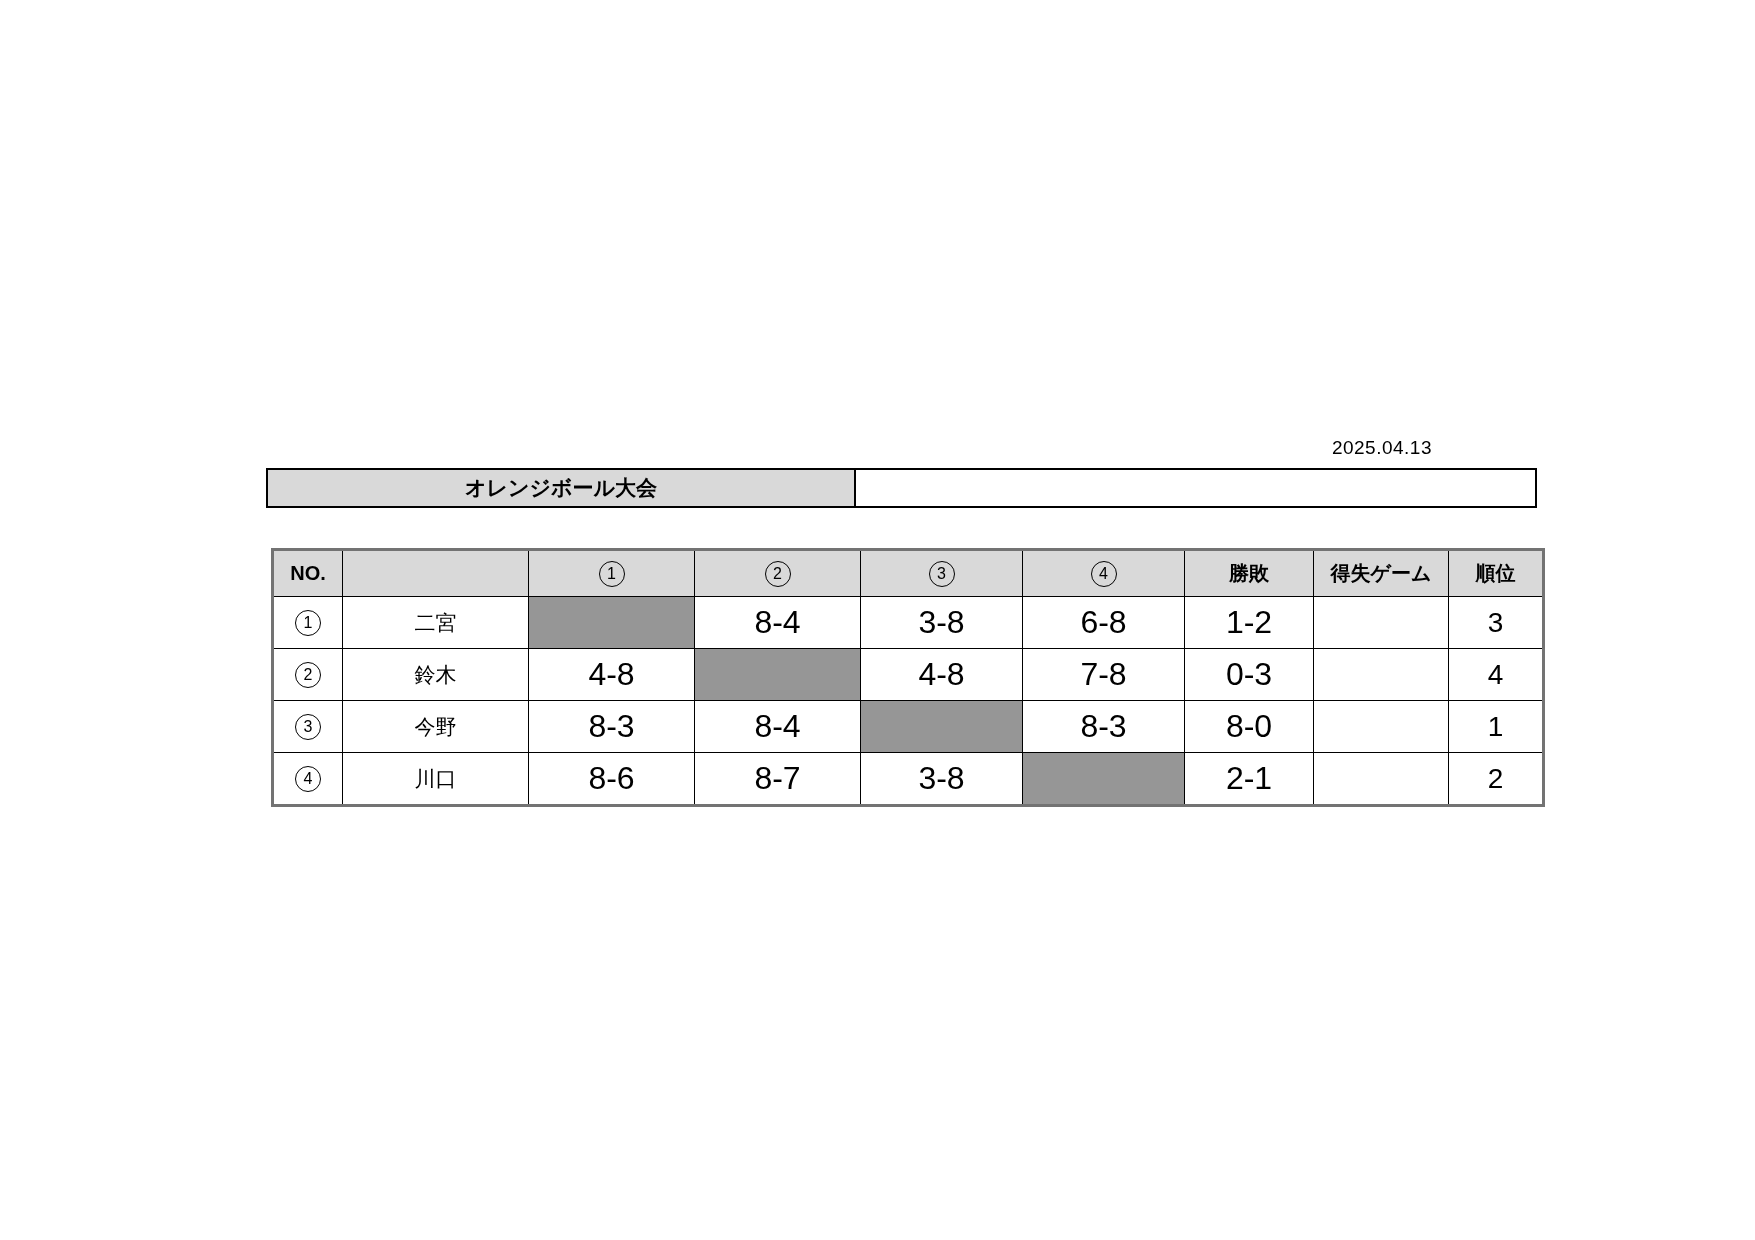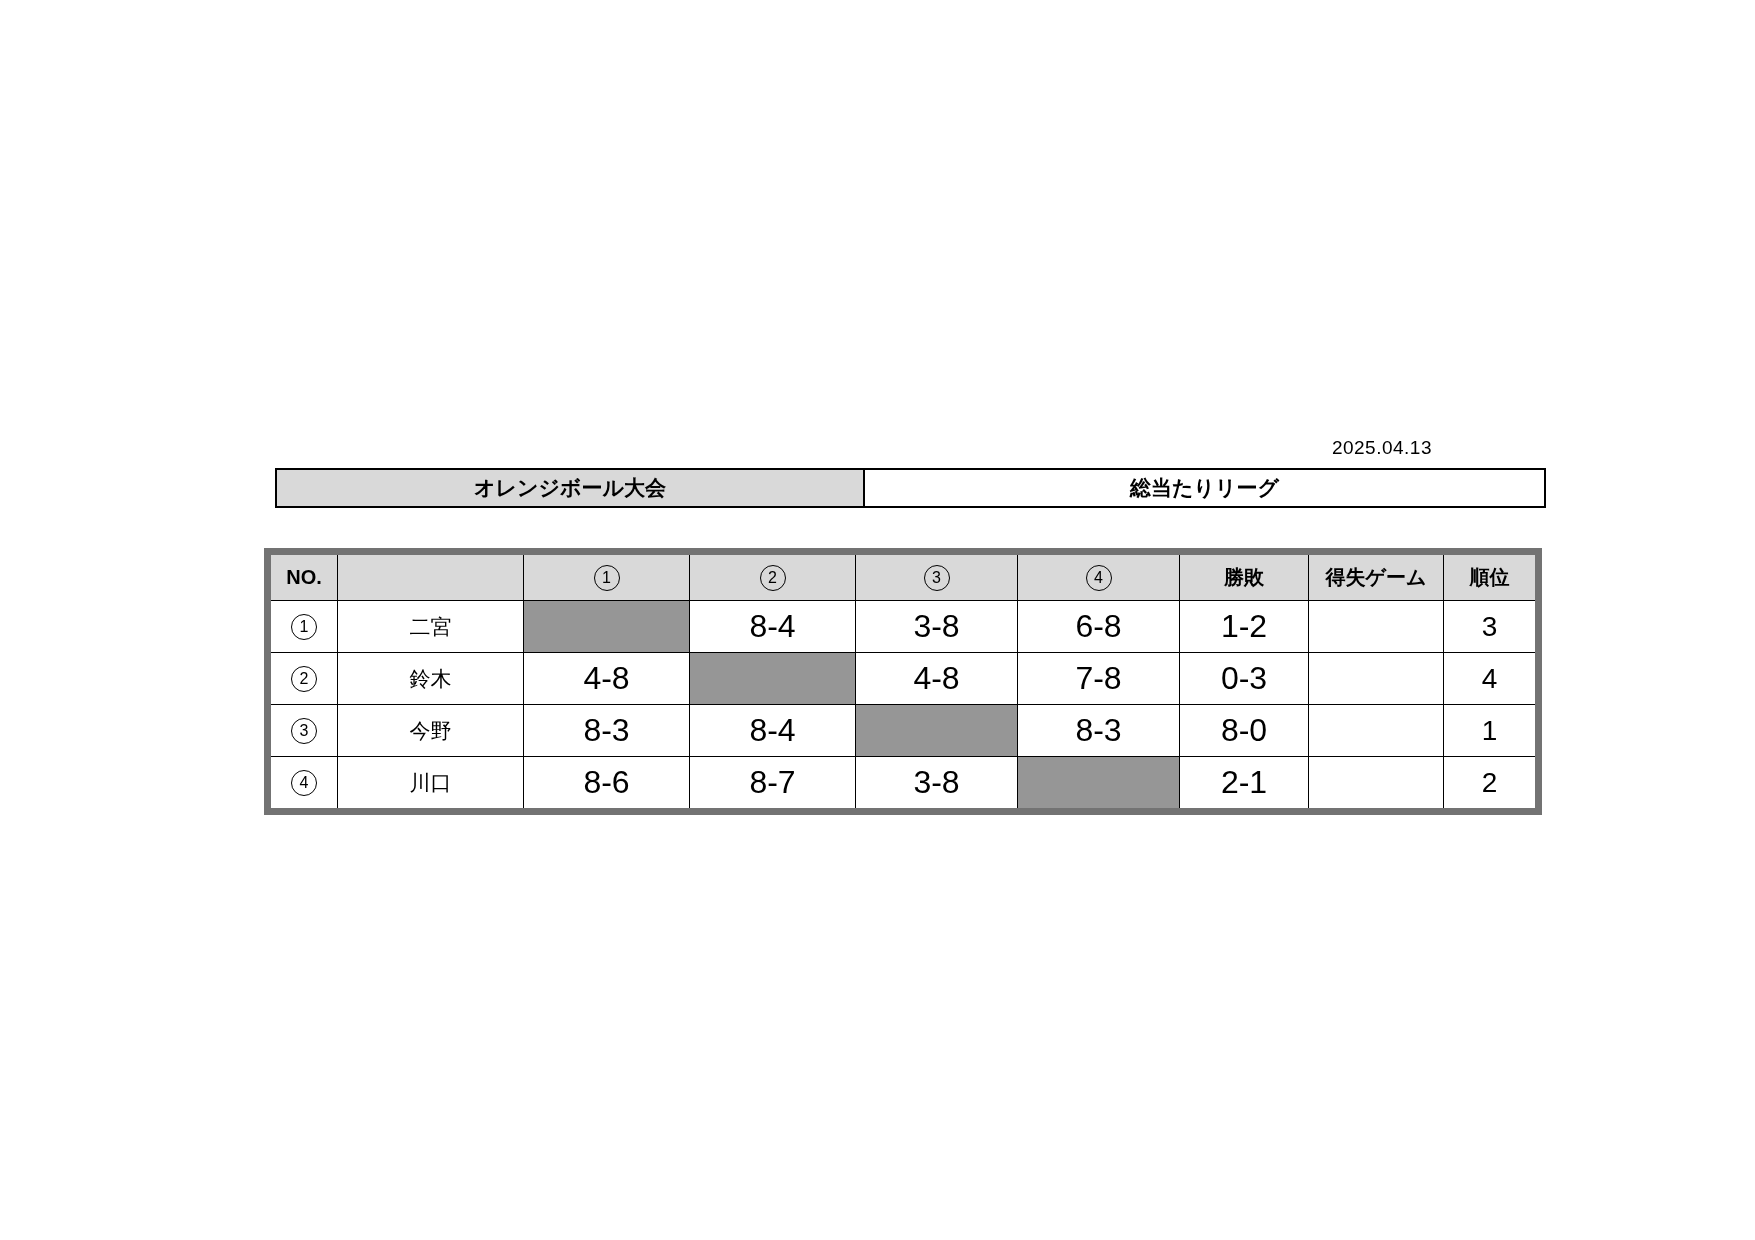--- a/index.html
+++ b/index.html
@@ -15,21 +15,21 @@
   .date {
     position: absolute;
     top: 437px; left: 1150px; width: 282px;
     text-align: right;
     font-size: 19px;
     letter-spacing: 0.5px;
   }
 
   .title-bar {
     position: absolute;
-    left: 275px; top: 468px;
+    left: 266px; top: 468px;
     width: 1271px; height: 40px;
     display: flex;
     border: 2px solid #000;
     box-sizing: border-box;
   }
   .title-cell {
     display: flex; align-items: center; justify-content: center;
     font-size: 21px; font-weight: bold;
     box-sizing: border-box;
     height: 100%;
@@ -39,25 +39,25 @@
     background: #d9d9d9;
     border-right: 2px solid #000;
   }
   .title-cell.right {
     flex: 1;
     background: #ffffff;
   }
 
   .league-table {
     position: absolute;
-    left: 264px; top: 548px;
+    left: 271px; top: 548px;
     width: 1271px;
     border-collapse: collapse;
     table-layout: fixed;
-    border: 7px solid #737373;
+    border: 3px solid #737373;
   }
   .league-table th, .league-table td {
     border: 1.5px solid #000;
     text-align: center;
     vertical-align: middle;
     padding: 0;
     overflow: hidden;
   }
   .league-table thead th {
     background: #d9d9d9;
@@ -87,21 +87,20 @@
 </style>
 </head>
 <body>
 
 <div class="page">
 
   <div class="date">2025.04.13</div>
 
   <div class="title-bar">
     <div class="title-cell left">オレンジボール大会</div>
-    <div class="title-cell right">総当たりリーグ</div>
   </div>
 
   <table class="league-table">
     <colgroup>
       <col style="width:70px">
         <col style="width:186px">
         <col style="width:166px">
       <col style="width:166px">
         <col style="width:162px">
         <col style="width:162px">

